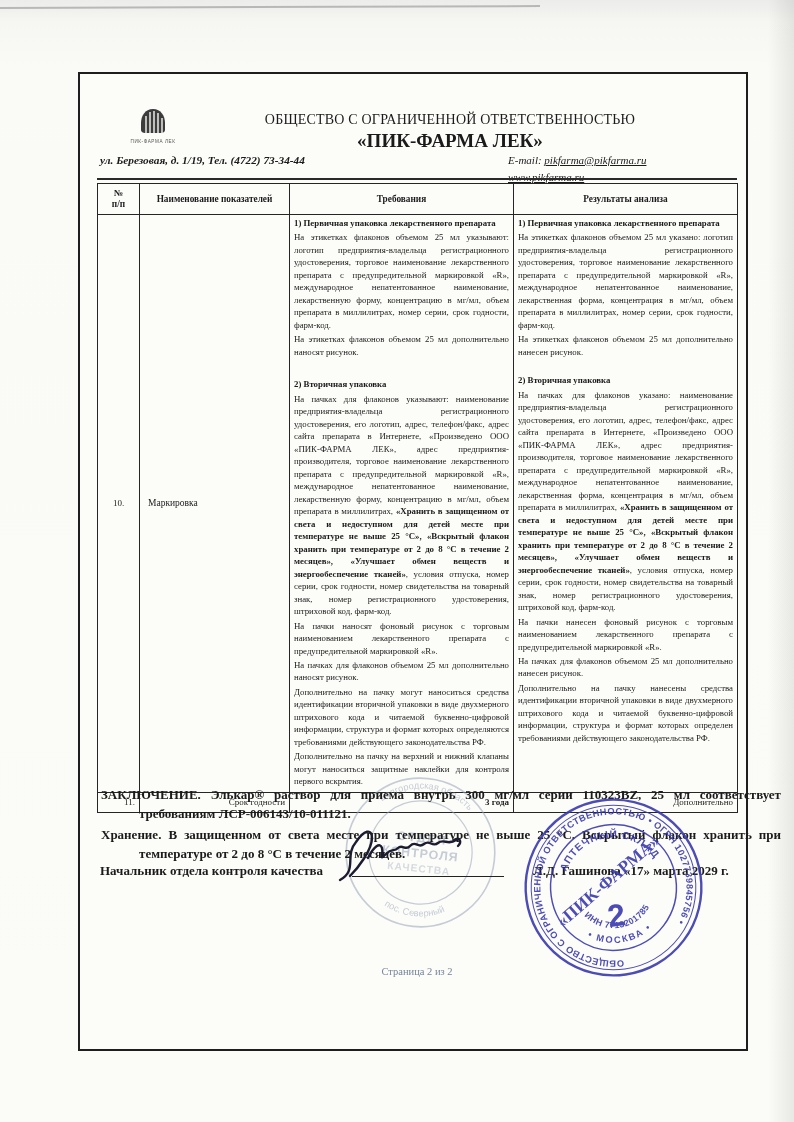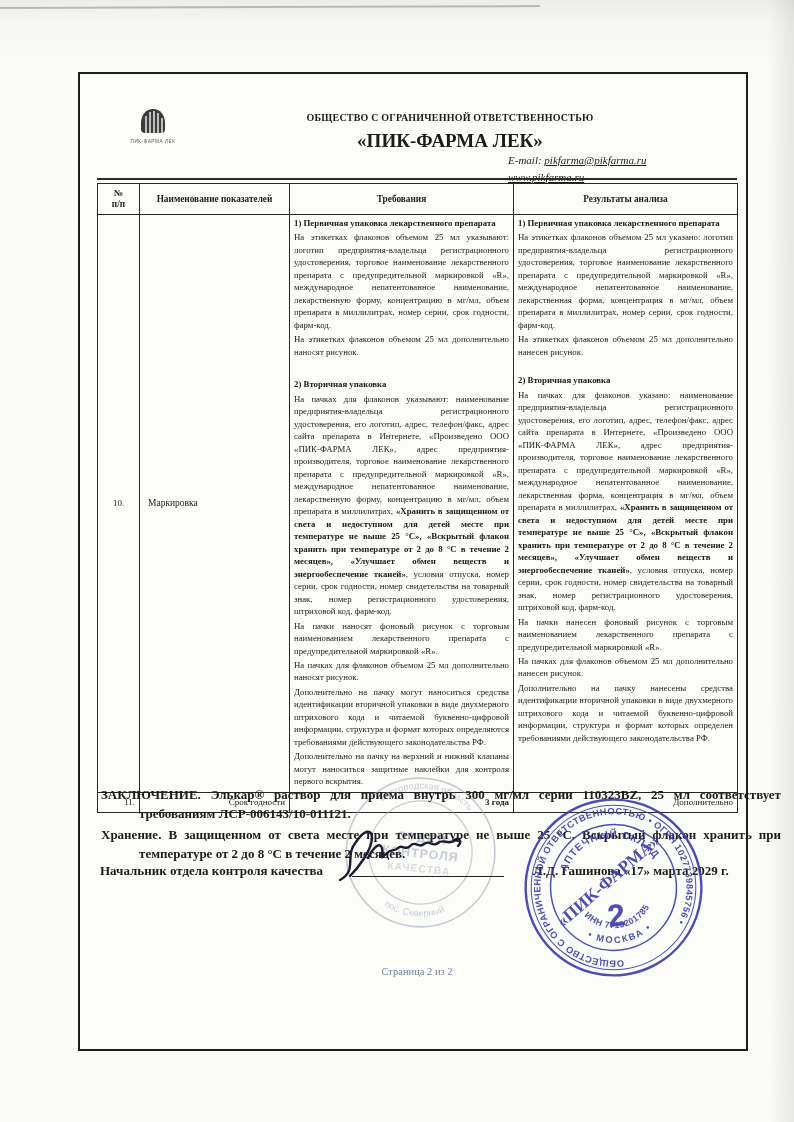--- a/index.html
+++ b/index.html
@@ -9,21 +9,21 @@
     font-family:"Liberation Serif",serif;color:#1b1b1b;
   }
   .scan-line-top{position:absolute;left:0;top:6px;width:540px;height:2px;background:#8a8a8a;opacity:.55;transform:rotate(-.2deg);}
   .scan-shadow-right{position:absolute;right:0;top:0;width:26px;height:100%;background:linear-gradient(90deg,rgba(0,0,0,0) 0%,rgba(90,90,90,.12) 100%);}
   .sheet-frame{position:absolute;left:78px;top:72px;width:666px;height:975px;border:2px solid #1e1e1e;background:#fcfcf9;}
 
   
   .logo{position:absolute;left:126px;top:108px;width:54px;text-align:center;}
   .logo-mark{display:inline-block;}
   .logo-caption{font-family:"Liberation Sans",sans-serif;font-size:4.6px;letter-spacing:.6px;color:#555;margin-top:1px;white-space:nowrap;}
-  .org-type{position:absolute;left:240px;top:112px;width:420px;text-align:center;font-weight:bold;font-size:10px;letter-spacing:.2px;}
+  .org-type{position:absolute;left:240px;top:112px;width:420px;text-align:center;font-weight:normal;font-size:14px;letter-spacing:.2px;}
   .company{position:absolute;left:240px;top:130px;width:420px;text-align:center;font-weight:bold;font-size:19px;}
   .addr-left{position:absolute;left:100px;top:152px;width:400px;font-weight:bold;font-style:italic;font-size:11.3px;line-height:1.55;}
   .addr-right{position:absolute;left:508px;top:152px;width:230px;font-weight:normal;font-style:italic;font-size:11px;line-height:1.55;}
   .u{text-decoration:underline;}
   .header-rule{position:absolute;left:97px;top:178px;width:640px;border-top:2px solid #2a2a2a;}
 
   
   table.spec{position:absolute;left:97px;top:183px;width:640px;border-collapse:collapse;table-layout:fixed;}
   table.spec th,table.spec td{border:1.4px solid #262626;padding:2px 4px;}
   table.spec th{font-size:9.3px;font-weight:bold;text-align:center;vertical-align:middle;height:26px;line-height:1.15;}
@@ -69,20 +69,21 @@
       <line x1="16" y1="3" x2="16" y2="25"></line>
         <line x1="20" y1="5" x2="20" y2="25"></line>
         <line x1="24" y1="10" x2="24" y2="25"></line>
     </g>
   </svg>
   <div class="logo-caption">ПИК-ФАРМА ЛЕК</div>
 </div>
 <div class="org-type">ОБЩЕСТВО С ОГРАНИЧЕННОЙ ОТВЕТСТВЕННОСТЬЮ</div>
 <div class="company">«ПИК-ФАРМА ЛЕК»</div>
 <div class="addr-left">
+  <div>ул. Березовая, д. 1/19, Тел. (4722) 73-34-44</div>
 </div>
 <div class="addr-right">
   <div>
     <span>E-mail:</span>
     <span class="u">pikfarma@pikfarma.ru</span>
   </div>
   <div class="u">www.pikfarma.ru</div>
 </div>
 <div class="header-rule"></div>
 

